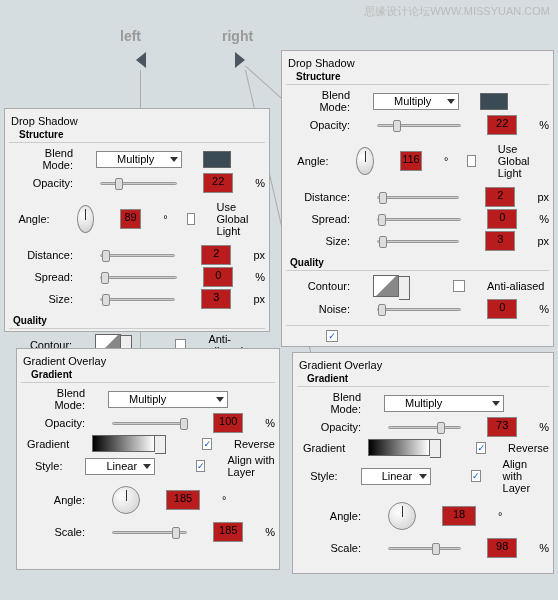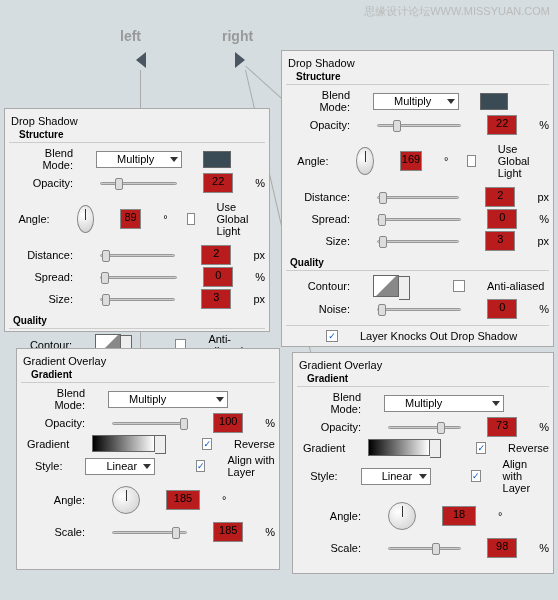--- a/index.html
+++ b/index.html
@@ -122,21 +122,21 @@
       <span class="lbl">Opacity:</span>
       <div class="slider">
         <div class="knob" style="left:18%"></div>
       </div>
       <div class="num">22</div>
       <span class="unit">%</span>
     </div>
 <div class="row" style="margin-top:8px">
       <span class="lbl">Angle:</span>
       <div class="dial"></div>
-      <div class="num" style="width:34px">169</div>
+      <div class="num" style="width:34px">116</div>
       <span class="unit">°</span>
       <span class="chk"></span>
       <span>Use Global Light</span>
     </div>
 <div class="row" style="margin-top:8px">
       <span class="lbl">Distance:</span>
       <div class="slider">
         <div class="knob" style="left:1%"></div>
       </div>
       <div class="num">2</div>
@@ -171,21 +171,20 @@
       <span class="lbl">Noise:</span>
       <div class="slider">
         <div class="knob" style="left:0"></div>
       </div>
       <div class="num">0</div>
       <span class="unit">%</span>
     </div>
 <div class="hr" style="margin-top:6px"></div>
 <div class="row" style="padding-left:40px">
       <span class="chk">✓</span>
-      <span>Layer Knocks Out Drop Shadow</span>
     </div>
 </div>
 
 <div class="panel" style="left:16px;top:348px;width:264px;height:222px">
 <div class="section-title">Gradient Overlay</div>
 <div class="sub-title">Gradient</div>
 <div class="hr"></div>
 <div class="row">
       <span class="lbl">Blend Mode:</span>
       <div class="sel" style="min-width:120px">

